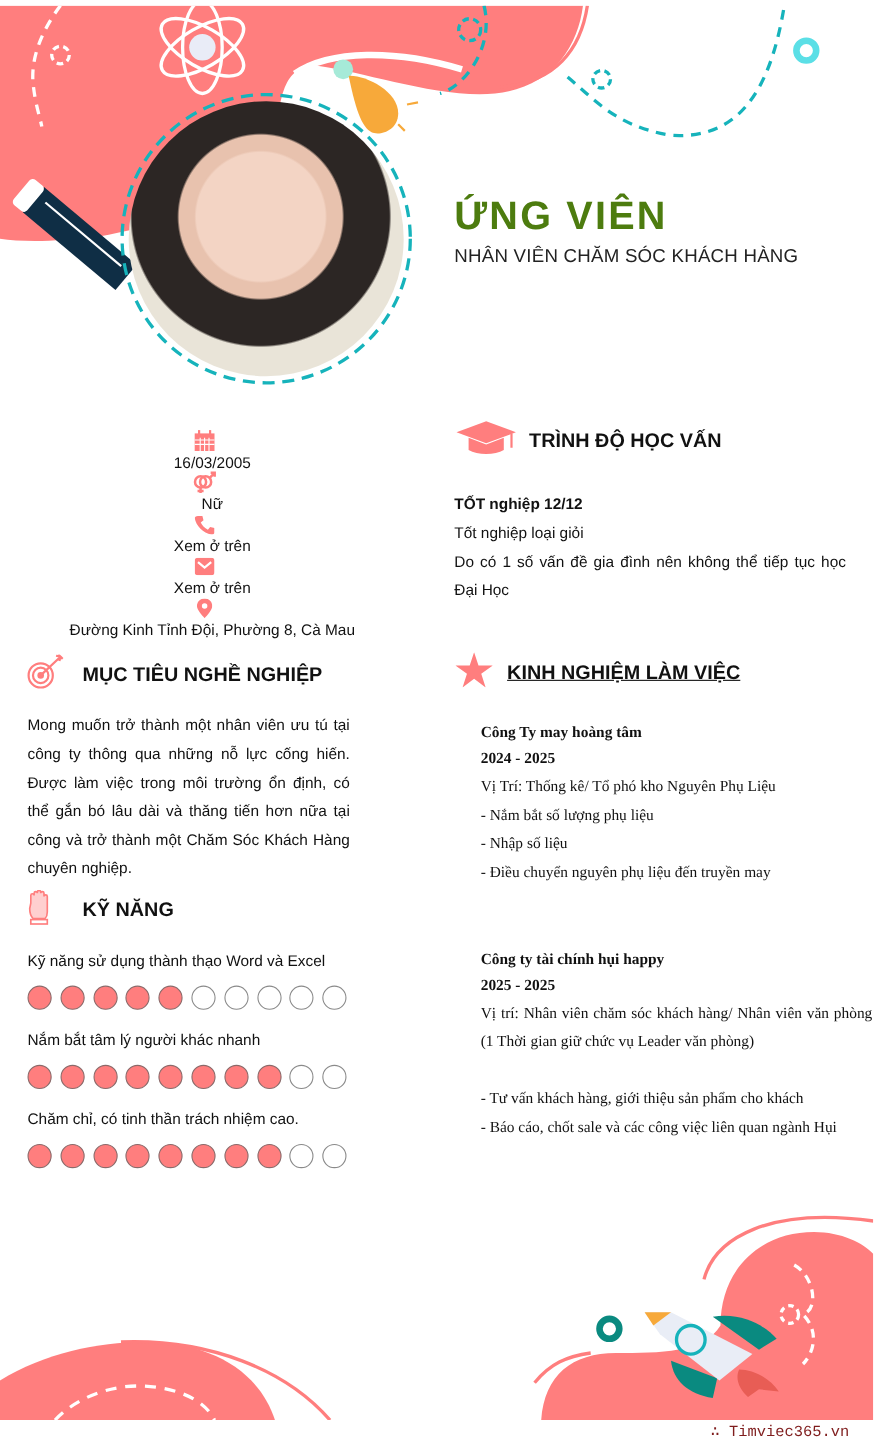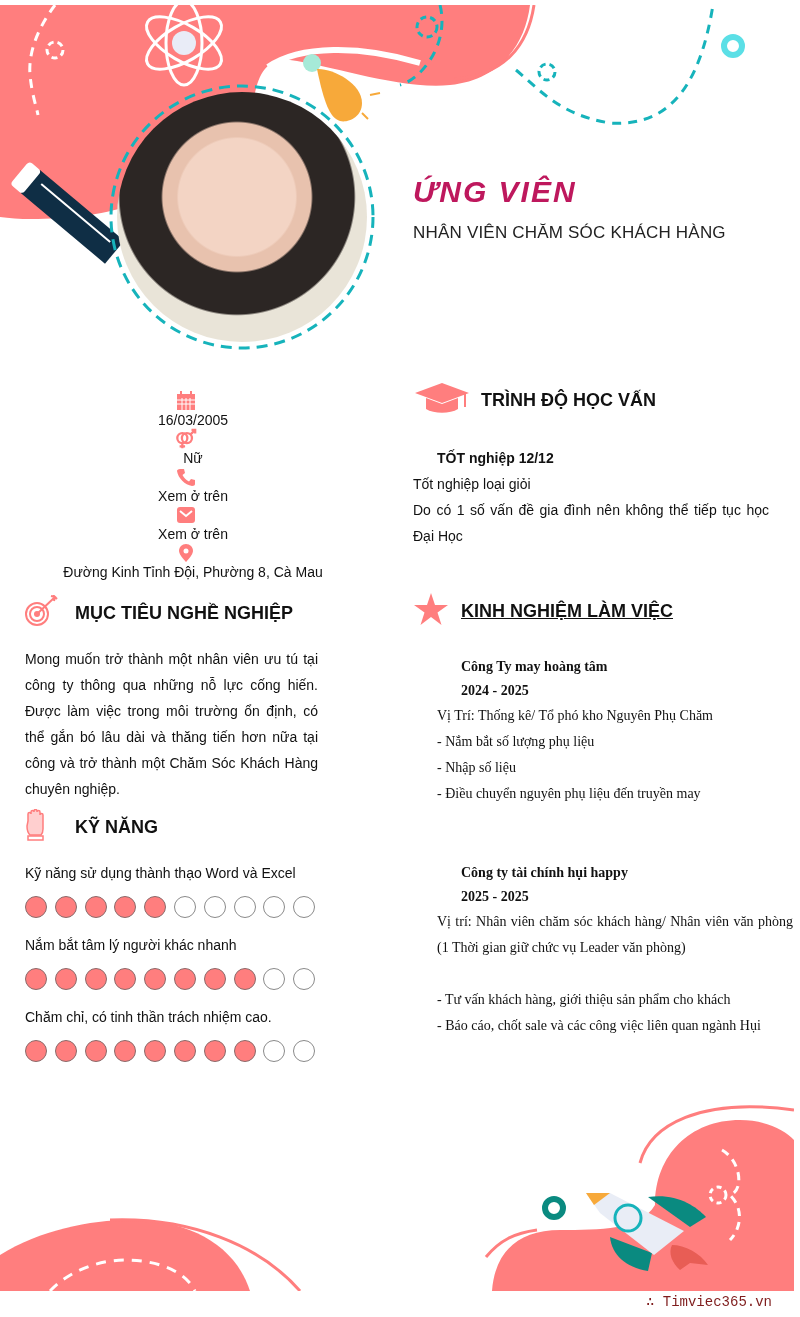--- a/index.html
+++ b/index.html
@@ -3,41 +3,41 @@
   <meta charset="utf-8">
   <style>
     * { box-sizing: border-box; margin: 0; padding: 0; }
     html, body { width: 800px; height: 1317px; background: #ffffff; overflow: hidden; }
     body { font-family: "Liberation Sans", "DejaVu Sans", sans-serif; color: #111; position: relative; }
     .page { position: absolute; left: 0; top: 5px; width: 794px; height: 1286px; overflow: hidden; background: #fff; }
     .deco { position: absolute; left: 0; top: 0; width: 794px; height: 1286px; pointer-events: none; }
     .avatar-wrap { position: absolute; left: 108px; top: 78px; width: 268px; height: 268px; }
     .avatar { position: absolute; left: 9px; top: 9px; width: 250px; height: 250px; border-radius: 50%; overflow: hidden;
       background: radial-gradient(circle at 48% 42%, #f3d4c4 0 30%, #e8c2ae 31% 38%, #2c2624 39% 60%, #e9e4d8 61% 100%); }
-    .name { position: absolute; left: 413px; top: 170px; font-size: 30px; font-weight: bold; letter-spacing: 2px; color: #be185d; font-style: italic; }
+    .name { position: absolute; left: 413px; top: 170px; font-size: 36px; font-weight: bold; letter-spacing: 2px; color: #4d7c0f; }
     .jobtitle { position: absolute; left: 413px; top: 218px; font-size: 17px; color: #222; letter-spacing: 0.2px; }
 
     .contact { position: absolute; left: 28px; top: 385px; width: 330px; }
     .contact-row { display: flex; align-items: center; height: 38px; font-size: 14px; color: #111; flex-direction: column; }
     .contact-row .ic { width: 22px; height: 22px; margin-right: 15px; display: flex; align-items: center; justify-content: center; }
 
     .sec-head { position: absolute; display: flex; align-items: center; font-weight: bold; font-size: 18px; color: #111; }
     .body-text { font-size: 14px; line-height: 26px; color: #111; }
     .justify { text-align: justify; }
 
     .objective { position: absolute; left: 25px; top: 641px; width: 293px; }
     .skills { position: absolute; left: 25px; top: 855px; width: 300px; }
     .skill-label { font-size: 14px; color: #111; height: 26px; line-height: 26px; }
     .dots { display: flex; gap: 7.8px; margin: 10px 0 14px 0; height: 22px; }
     .dot { width: 22px; height: 22px; border-radius: 50%; border: 1.5px solid #8a8a8a; background: #fff; }
     .dot.on { background: #ff7e7e; border-color: #8a6a6a; }
 
     .edu { position: absolute; left: 413px; top: 440px; width: 356px; }
     .exp { position: absolute; left: 437px; top: 650px; width: 356px; font-family: Liberation Serif, serif; }
-    .b { font-weight: bold; margin-left: 24px; }
+    .b { font-weight: bold; }
     .spacer { height: 26px; }
     .footer { position: absolute; right: 28px; top: 1293px; font-family: "Liberation Mono", "DejaVu Sans Mono", monospace; font-size: 14px; color: #7f1d1d; }
   </style>
 </head>
 <body>
 
 <div class="page">
 
   <svg class="deco" viewBox="0 0 794 1286">
 
@@ -240,21 +240,21 @@
       <svg width="34" height="32" viewBox="0 0 34 32">
           <path d="M17,0 L21,12 L34,12 L23.5,19.5 L27.5,32 L17,24 L6.5,32 L10.5,19.5 L0,12 L13,12 Z" fill="#ff7e7e"></path>
         </svg>
     </span>
     <span>KINH NGHIỆM LÀM VIỆC</span>
   </div>
   <div class="exp body-text">
     <div>
       <div class="b" style="line-height:24px">Công Ty may hoàng tâm</div>
       <div class="b" style="line-height:24px">2024 - 2025</div>
-      <div>Vị Trí: Thống kê/ Tổ phó kho Nguyên Phụ Chăm</div>
+      <div>Vị Trí: Thống kê/ Tổ phó kho Nguyên Phụ Liệu</div>
       <div>- Nắm bắt số lượng phụ liệu</div>
       <div>- Nhập số liệu</div>
       <div>- Điều chuyển nguyên phụ liệu đến truyền may</div>
     </div>
     <div style="height:54px"></div>
     <div>
       <div class="b" style="line-height:24px">Công ty tài chính hụi happy</div>
       <div class="b" style="line-height:24px">2025 - 2025</div>
       <div class="justify">Vị trí: Nhân viên chăm sóc khách hàng/ Nhân viên văn phòng  (1 Thời gian giữ chức vụ Leader văn phòng)</div>
       <div class="spacer"></div>

